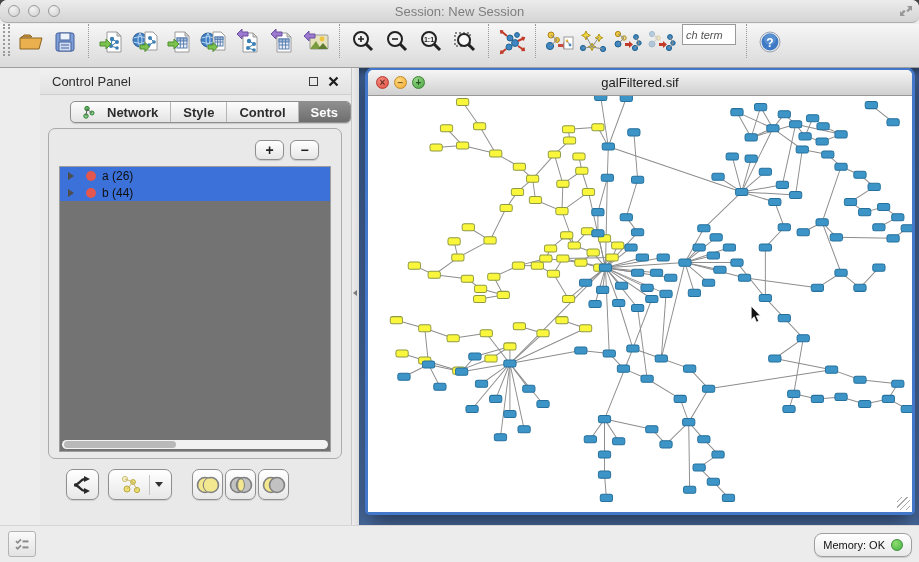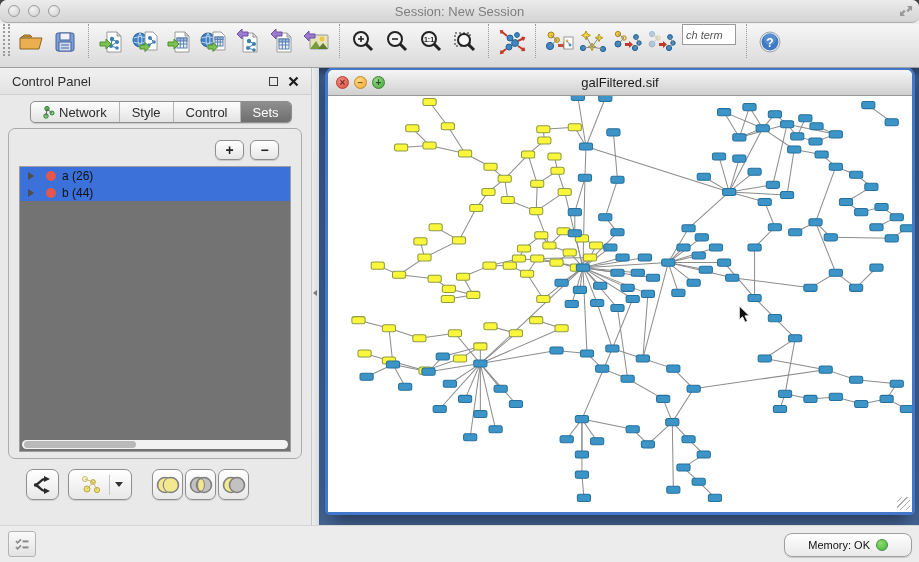--- a/index.html
+++ b/index.html
@@ -23,35 +23,35 @@
   .tb-handle { width:7px; height:32px; margin:0 4px 0 3px;
     border-left:2px dotted #9a9a9a; border-right:2px dotted #9a9a9a; }
   .tb-sep { width:1px; height:34px; border-left:1px dotted #999; margin:0 6px; }
   .tb-btn { width:34px; height:36px; display:flex; align-items:center; justify-content:center; }
   .tb-btn svg { display:block; }
   .search-box { width:54px; height:21px; border:1px solid #9a9a9a; background:#fff;
     font-style:italic; font-size:11px; color:#555; padding:0 3px; margin:0 4px; }
   .search-box::placeholder { color:#555; font-style:italic; }
 
   
-  .main { position:absolute; left:0; top:68px; width:100%; height:457px; display:flex; }
+  .main { position:absolute; left:0; top:68px; width:100%; height:457px; display:flex;padding-left:40px; }
 
   
   .control-panel { position:relative; width:311px; height:100%; background:#e9e9e9; }
   .cp-header { position:absolute; left:0; top:0; right:0; height:27px; display:flex; align-items:center;
     background:linear-gradient(#f1f1f1,#e2e2e2); border-bottom:1px solid #cfcfcf; }
   .cp-title { font-size:13px; color:#2e2e2e; margin-left:12px; }
   .cp-header-btns { margin-left:auto; display:flex; gap:10px; margin-right:12px; align-items:center; }
   .float-ic { width:9px; height:9px; border:1.5px solid #3a3a3a; display:inline-block; }
 
   .cp-tabs { position:absolute; top:33px; left:30px; display:flex; height:22px;
     border:1px solid #8f8f8f; border-radius:5px; overflow:hidden;
     background:linear-gradient(#fdfdfd,#e3e3e3); box-shadow:0 1px 1px rgba(0,0,0,.15); }
-  .cp-tab { display:flex; align-items:center; justify-content:center; gap:4px;
-    font-size:13px; font-weight:normal; color:#2d2d2d; padding:0 12px; border-right:1px solid #b5b5b5; }
+  .cp-tab { display:flex; align-items:center; justify-content:center; gap:12px;
+    font-size:13px; font-weight:bold; color:#2d2d2d; padding:0 12px; border-right:1px solid #b5b5b5; }
   .cp-tab:last-child { border-right:none; }
   .cp-tab--active { background:linear-gradient(#8f8f8f,#6e6e6e); color:#fff; }
 
   .cp-box { position:absolute; left:8px; right:9px; top:60px; bottom:66px;
     border:1px solid #ababab; border-radius:7px; }
   .set-btns { position:absolute; top:11px; right:22px; display:flex; gap:6px; }
   .pill-btn { width:29px; height:20px; border:1px solid #8f8f8f; border-radius:6px;
     background:linear-gradient(#ffffff,#e6e6e6); font-size:14px; font-weight:bold; color:#222;
     display:flex; align-items:center; justify-content:center; box-shadow:0 1px 1px rgba(0,0,0,.15); }
   .set-list { position:absolute; left:10px; right:10px; top:37px; bottom:6px;
@@ -95,21 +95,21 @@
   .frame-canvas svg { width:100%; height:100%; display:block; }
   .grip { position:absolute; right:2px; bottom:2px; width:13px; height:13px;
     background:repeating-linear-gradient(135deg, transparent 0 3px, #aaa 3px 4px); }
 
   
   .statusbar { position:absolute; left:0; bottom:0; width:100%; height:37px; background:#ececec;
     border-top:1px solid #d6d6d6; }
   .status-left-btn { position:absolute; left:8px; top:5px; width:28px; height:26px;
     border:1px solid #b3b3b3; border-radius:3px; background:linear-gradient(#fafafa,#e3e3e3);
     display:flex; align-items:center; justify-content:center; }
-  .memory-badge { position:absolute; right:7px; top:7px; height:24px; padding:0 23px;
+  .memory-badge { position:absolute; right:7px; top:7px; height:24px; padding:0 8px;
     border:1px solid #9f9f9f; border-radius:8px; background:linear-gradient(#ffffff,#e9e9e9);
     display:flex; align-items:center; gap:6px; font-size:11px; color:#111;
     box-shadow:0 1px 1px rgba(0,0,0,.15); }
   .mem-dot { width:12px; height:12px; border-radius:50%; border:1px solid #3f8f3b;
     background:radial-gradient(circle at 35% 30%, #8fdc6f, #46b440); }
 </style>
 </head>
 <body>
 
 <div class="window">

